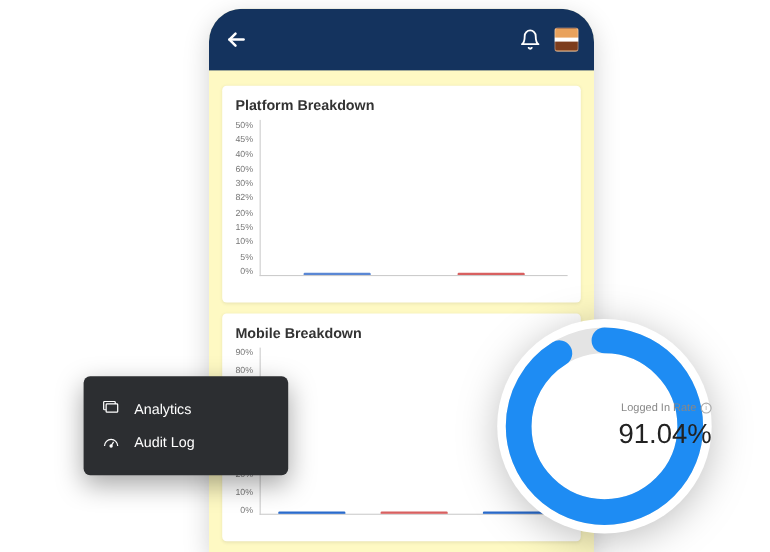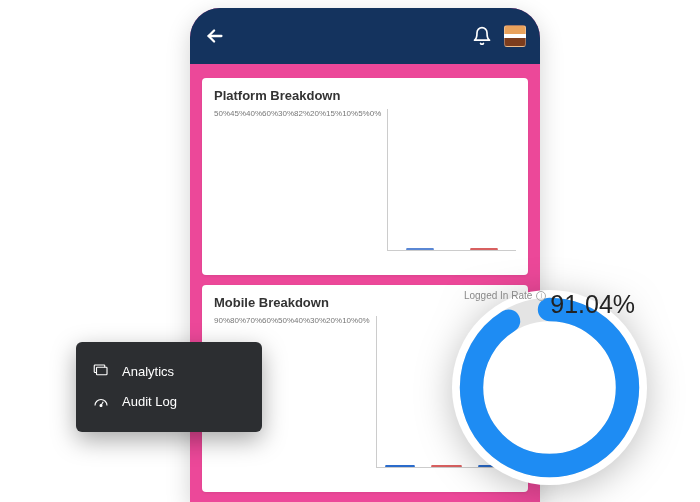--- a/index.html
+++ b/index.html
@@ -7,21 +7,21 @@
     width: 700px; height: 502px;
     font-family: -apple-system, BlinkMacSystemFont, "Segoe UI", Arial, sans-serif;
     background: #fff;
     position: relative;
   }
   
   .phone {
     position: absolute;
     left: 190px; top: 8px;
     width: 350px; height: 494px;
-    background: #ec4899;
+    background: #fef9c3;
     border-radius: 30px 30px 0 0;
     overflow: hidden;
     box-shadow: 0 8px 24px rgba(0,0,0,.18);
   }
   .phone-header {
     height: 56px;
     background: #14335e;
     display: flex;
     align-items: center;
     padding: 0 14px;
@@ -51,22 +51,23 @@
     margin-bottom: 6px;
   }
   
   .chart {
     display: flex;
     height: 160px;
   }
   .chart.small { height: 170px; }
   .y-axis {
     display: flex;
-    flex-direction: row;
+    flex-direction: column;
     justify-content: space-between;
+    align-items: flex-end;
     font-size: 8px;
     color: #777;
     padding-right: 6px;
     height: calc(100% - 18px);
   }
   .plot {
     flex: 1;
     position: relative;
     border-left: 1px solid #ccc;
     border-bottom: 1px solid #ccc;
@@ -137,22 +138,22 @@
     border-radius: 50%;
     background: #fff;
   }
   .gauge-svg {
     position: absolute; inset: 0;
     transform: rotate(-90deg);
   }
   .gauge-inner {
     position: absolute; inset: 0;
     display: flex;
-    flex-direction: row;
-    align-items: flex-start;
+    flex-direction: column;
+    align-items: flex-end;
     justify-content: center;
     gap: 4px;
   }
   .gauge-label {
     font-size: 10px;
     color: #888;
     display: flex; align-items: center; gap: 4px;
   }
   .gauge-value {
     font-size: 25px;

